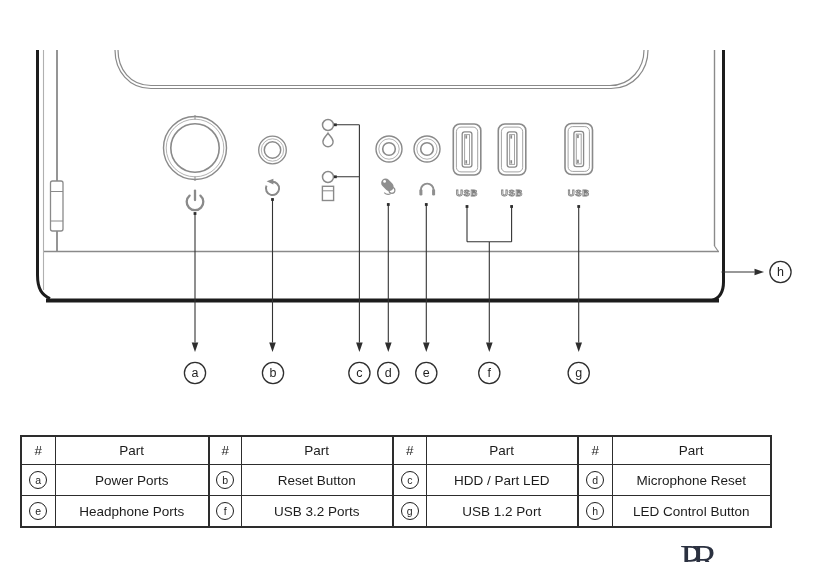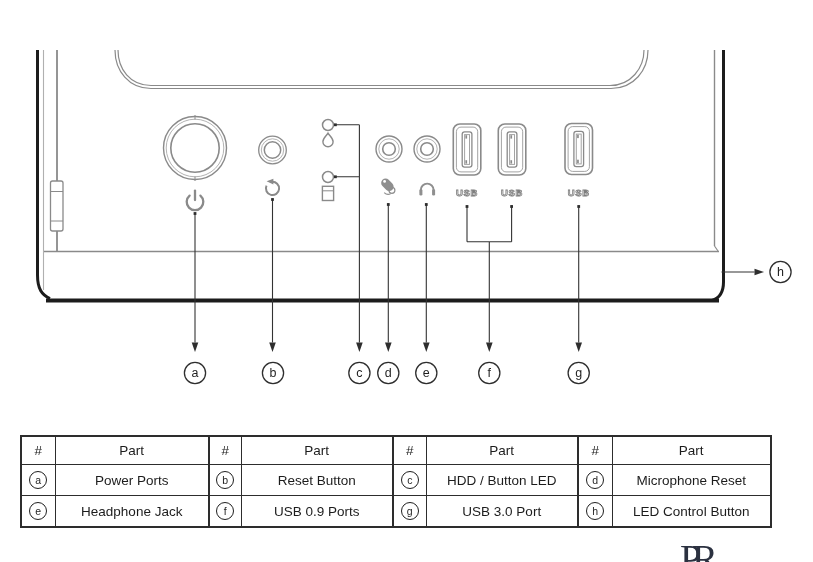--- a/index.html
+++ b/index.html
@@ -222,31 +222,31 @@
       <td>Part</td>
       <td class="gs">#</td>
       <td>Part</td>
     </tr>
     <tr>
       <td><span class="cl">a</span></td>
       <td>Power Ports</td>
       <td class="gs"><span class="cl">b</span></td>
       <td>Reset Button</td>
       <td class="gs"><span class="cl">c</span></td>
-      <td>HDD / Button LED</td>
+      <td>HDD / Part LED</td>
       <td class="gs"><span class="cl">d</span></td>
       <td>Microphone Reset</td>
     </tr>
     <tr>
       <td><span class="cl">e</span></td>
-      <td>Headphone Jack</td>
+      <td>Headphone Ports</td>
       <td class="gs"><span class="cl">f</span></td>
-      <td>USB 0.9 Ports</td>
+      <td>USB 3.2 Ports</td>
       <td class="gs"><span class="cl">g</span></td>
-      <td>USB 3.0 Port</td>
+      <td>USB 1.2 Port</td>
       <td class="gs"><span class="cl">h</span></td>
       <td>LED Control Button</td>
     </tr>
   </tbody>
     </table>
 
   <div class="logo">
     <div class="logo-line"></div>
     <span class="lp">P</span>
     <span class="lr">R</span>

